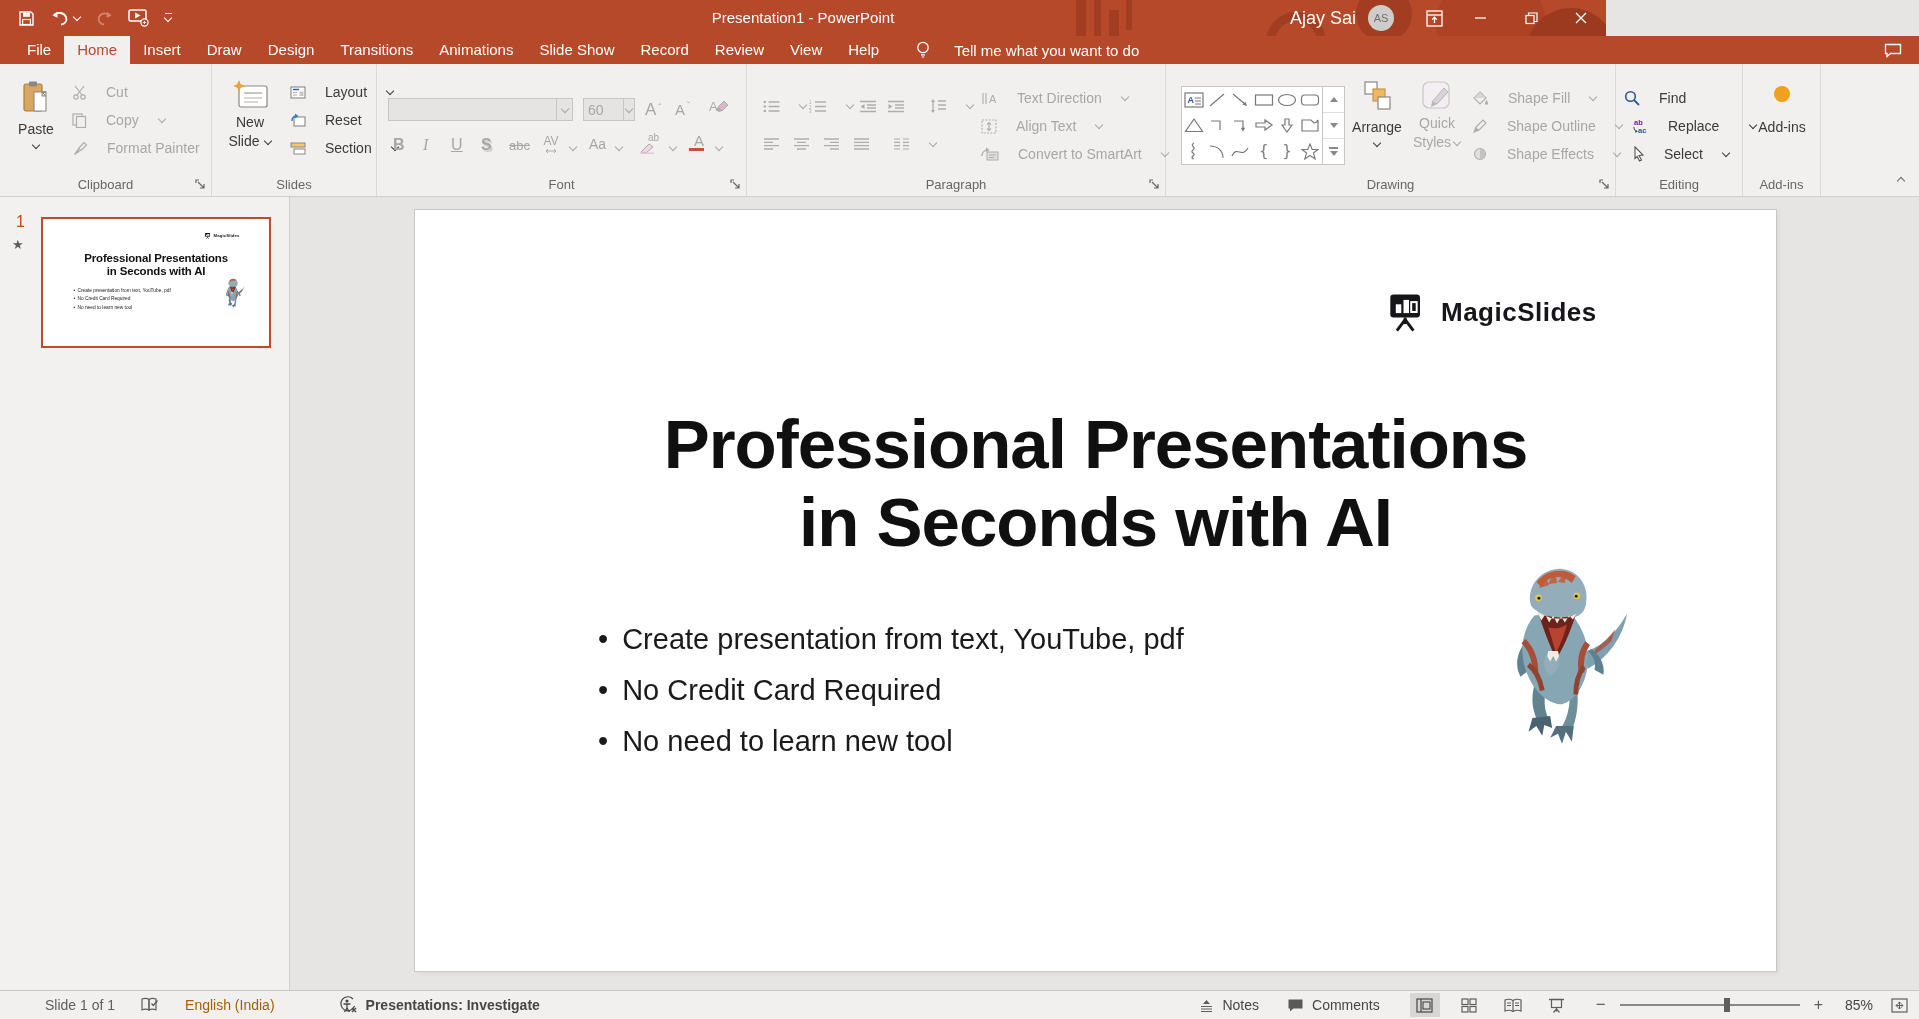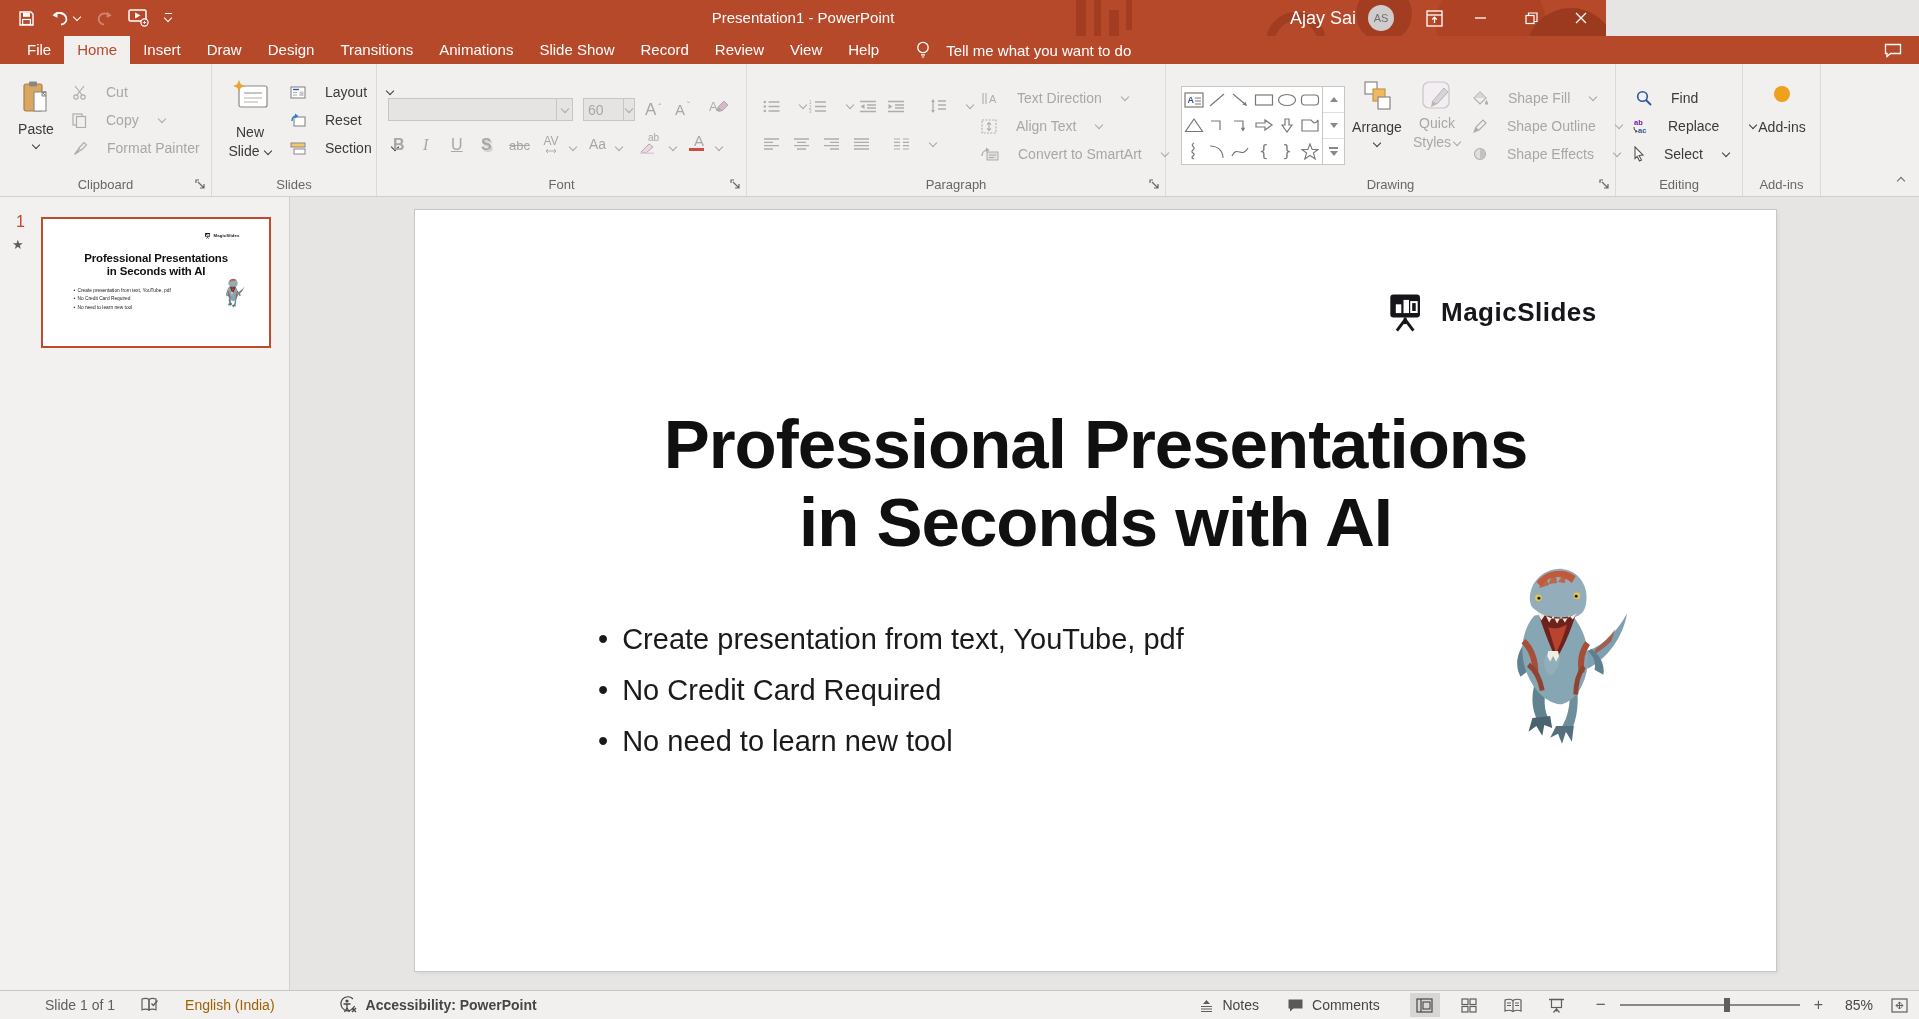--- a/index.html
+++ b/index.html
@@ -23,21 +23,21 @@
   .qbtn{display:flex;align-items:center;justify-content:center;cursor:default}
   .apptitle{position:absolute;left:50%;top:0;transform:translateX(-50%);line-height:36px;font-size:15px;color:#fff;z-index:6;white-space:nowrap}
   .tb-right{position:absolute;right:0;top:0;height:36px;display:flex;align-items:center;z-index:7}
   .username{font-size:18px;margin-right:12px}
   .avatar{width:26px;height:26px;border-radius:50%;background:#CFCDCB;color:#6F6D6B;font-size:11px;display:flex;align-items:center;justify-content:center;margin-right:18px}
   .winbtn{width:50px;height:36px;display:flex;align-items:center;justify-content:center}
   
   .tabrow{position:absolute;left:0;top:36px;width:1919px;height:28px;background:#B7492B;z-index:5;display:flex;align-items:stretch;padding-left:14px;box-sizing:border-box}
   .tab{padding:0 13px;line-height:28px;font-size:15px;color:#fff;white-space:nowrap}
   .tab.active{background:#F1F0EF;color:#B7492B;}
-  .tellme{display:flex;align-items:center;gap:16px;margin-left:24px;font-size:15px;color:#fff;white-space:nowrap}
+  .tellme{display:flex;align-items:center;gap:24px;margin-left:24px;font-size:15px;color:#fff;white-space:nowrap}
   .fb-bubble{position:absolute;right:17px;top:7px}
   
   .ribbon{position:absolute;left:0;top:64px;width:1919px;height:132px;background:#F1F0EF;border-bottom:1px solid #D2D0CE;z-index:4;font-size:14px;color:#3B3A39}
   .rg{position:absolute;top:0;height:132px;border-right:1px solid #DCDAD8;box-sizing:border-box}
   .rg-label{position:absolute;bottom:4px;left:0;right:0;text-align:center;font-size:13px;color:#696764}
   .launcher{position:absolute;bottom:6px;right:5px}
   .dis{color:#A9A7A5}
   .chv{display:inline-block;width:5px;height:5px;border-right:1.2px solid currentColor;border-bottom:1.2px solid currentColor;transform:rotate(45deg);margin:0 1px 2px 1px}
   .chv.up{transform:rotate(-135deg);margin-top:4px}
   .bigbtn{position:absolute;display:flex;flex-direction:column;align-items:center;text-align:center;line-height:19px}
@@ -285,21 +285,21 @@
     <div class="bigbtn" style="left:8px;top:16px;width:60px;color:#3B3A39">
       <span>
         <svg width="36" height="30" viewBox="0 0 36 30">
             <rect x="7" y="6" width="28" height="21" rx="2" fill="#fff" stroke="#8A8886" stroke-width="1.2"></rect>
             <line x1="12" y1="13" x2="30" y2="13" stroke="#C8C6C4" stroke-width="2"></line>
             <line x1="12" y1="18" x2="30" y2="18" stroke="#C8C6C4" stroke-width="1.4"></line>
             <line x1="12" y1="22" x2="26" y2="22" stroke="#C8C6C4" stroke-width="1.4"></line>
             <path d="M7 0 L8.8 4.2 L13 6 L8.8 7.8 L7 12 L5.2 7.8 L1 6 L5.2 4.2 Z" fill="#E8A33D"></path>
           </svg>
       </span>
-      <span style="margin-top:13px">New</span>
+      <span style="margin-top:3px">New</span>
       <span style="display:flex;align-items:center;gap:4px">
           <span>Slide</span>
           <span class="chv"></span>
         </span>
     </div>
     <div class="sbtn" style="left:78px;top:16px">
       <span>
         <svg width="16" height="13" viewBox="0 0 16 13">
             <rect x="1" y="1" width="14" height="11" fill="#fff" stroke="#8A8886" stroke-width="1.1"></rect>
             <line x1="3" y1="3.5" x2="9" y2="3.5" stroke="#2C5898" stroke-width="1.4"></line>
@@ -657,21 +657,21 @@
     </div>
     <div class="rg-label">Drawing</div>
     <span class="launcher">
       <svg width="11" height="11" viewBox="0 0 11 11">
           <path d="M1 4 V1 H4 M3 3 L9 9 M9 5 V9 H5" fill="none" stroke="#696764" stroke-width="1.2"></path>
         </svg>
     </span>
   </div>
 
   <div class="rg" style="left:1616px;width:127px">
-    <div class="sbtn" style="left:20px;top:22px">
+    <div class="sbtn" style="left:8px;top:22px">
       <span>
         <svg width="16" height="16" viewBox="0 0 16 16">
             <circle cx="6.5" cy="6.5" r="4.8" fill="none" stroke="#2C5898" stroke-width="1.6"></circle>
             <line x1="10" y1="10" x2="15" y2="15" stroke="#2C5898" stroke-width="1.8"></line>
           </svg>
       </span>
       <span>Find</span>
     </div>
     <div class="sbtn" style="left:16px;top:50px">
       <span>
@@ -792,21 +792,21 @@
     <span class="sb-item" style="color:#a16207">English (India)</span>
     <span class="sb-item" style="margin-left:38px">
       <span>
         <svg width="19" height="18" viewBox="0 0 19 18">
             <path d="M14 3 A7 7 0 1 0 15.5 10" fill="none" stroke="#484644" stroke-width="1.2"></path>
             <circle cx="8" cy="5" r="1.6" fill="#484644"></circle>
             <path d="M4.5 8 h7 M8 8 v4 M8 12 l-2.5 4 M8 12 l2.5 4" stroke="#484644" stroke-width="1.3" fill="none"></path>
             <path d="M13 12 l4 4 M17 12 l-4 4" stroke="#484644" stroke-width="1.4"></path>
           </svg>
       </span>
-      <b>Accessibility: PowerPoint</b>
+      <b>Presentations: Investigate</b>
     </span>
   </div>
   <div class="sb-right">
     <span class="sb-item">
       <span>
         <svg width="15" height="14" viewBox="0 0 15 14">
             <path d="M7.5 2 L11 6 H4 Z" fill="#605E5C"></path>
             <path d="M2 8.5 h11 M2 11 h11 M2 13.5 h11" stroke="#605E5C" stroke-width="1.2"></path>
           </svg>
       </span>

